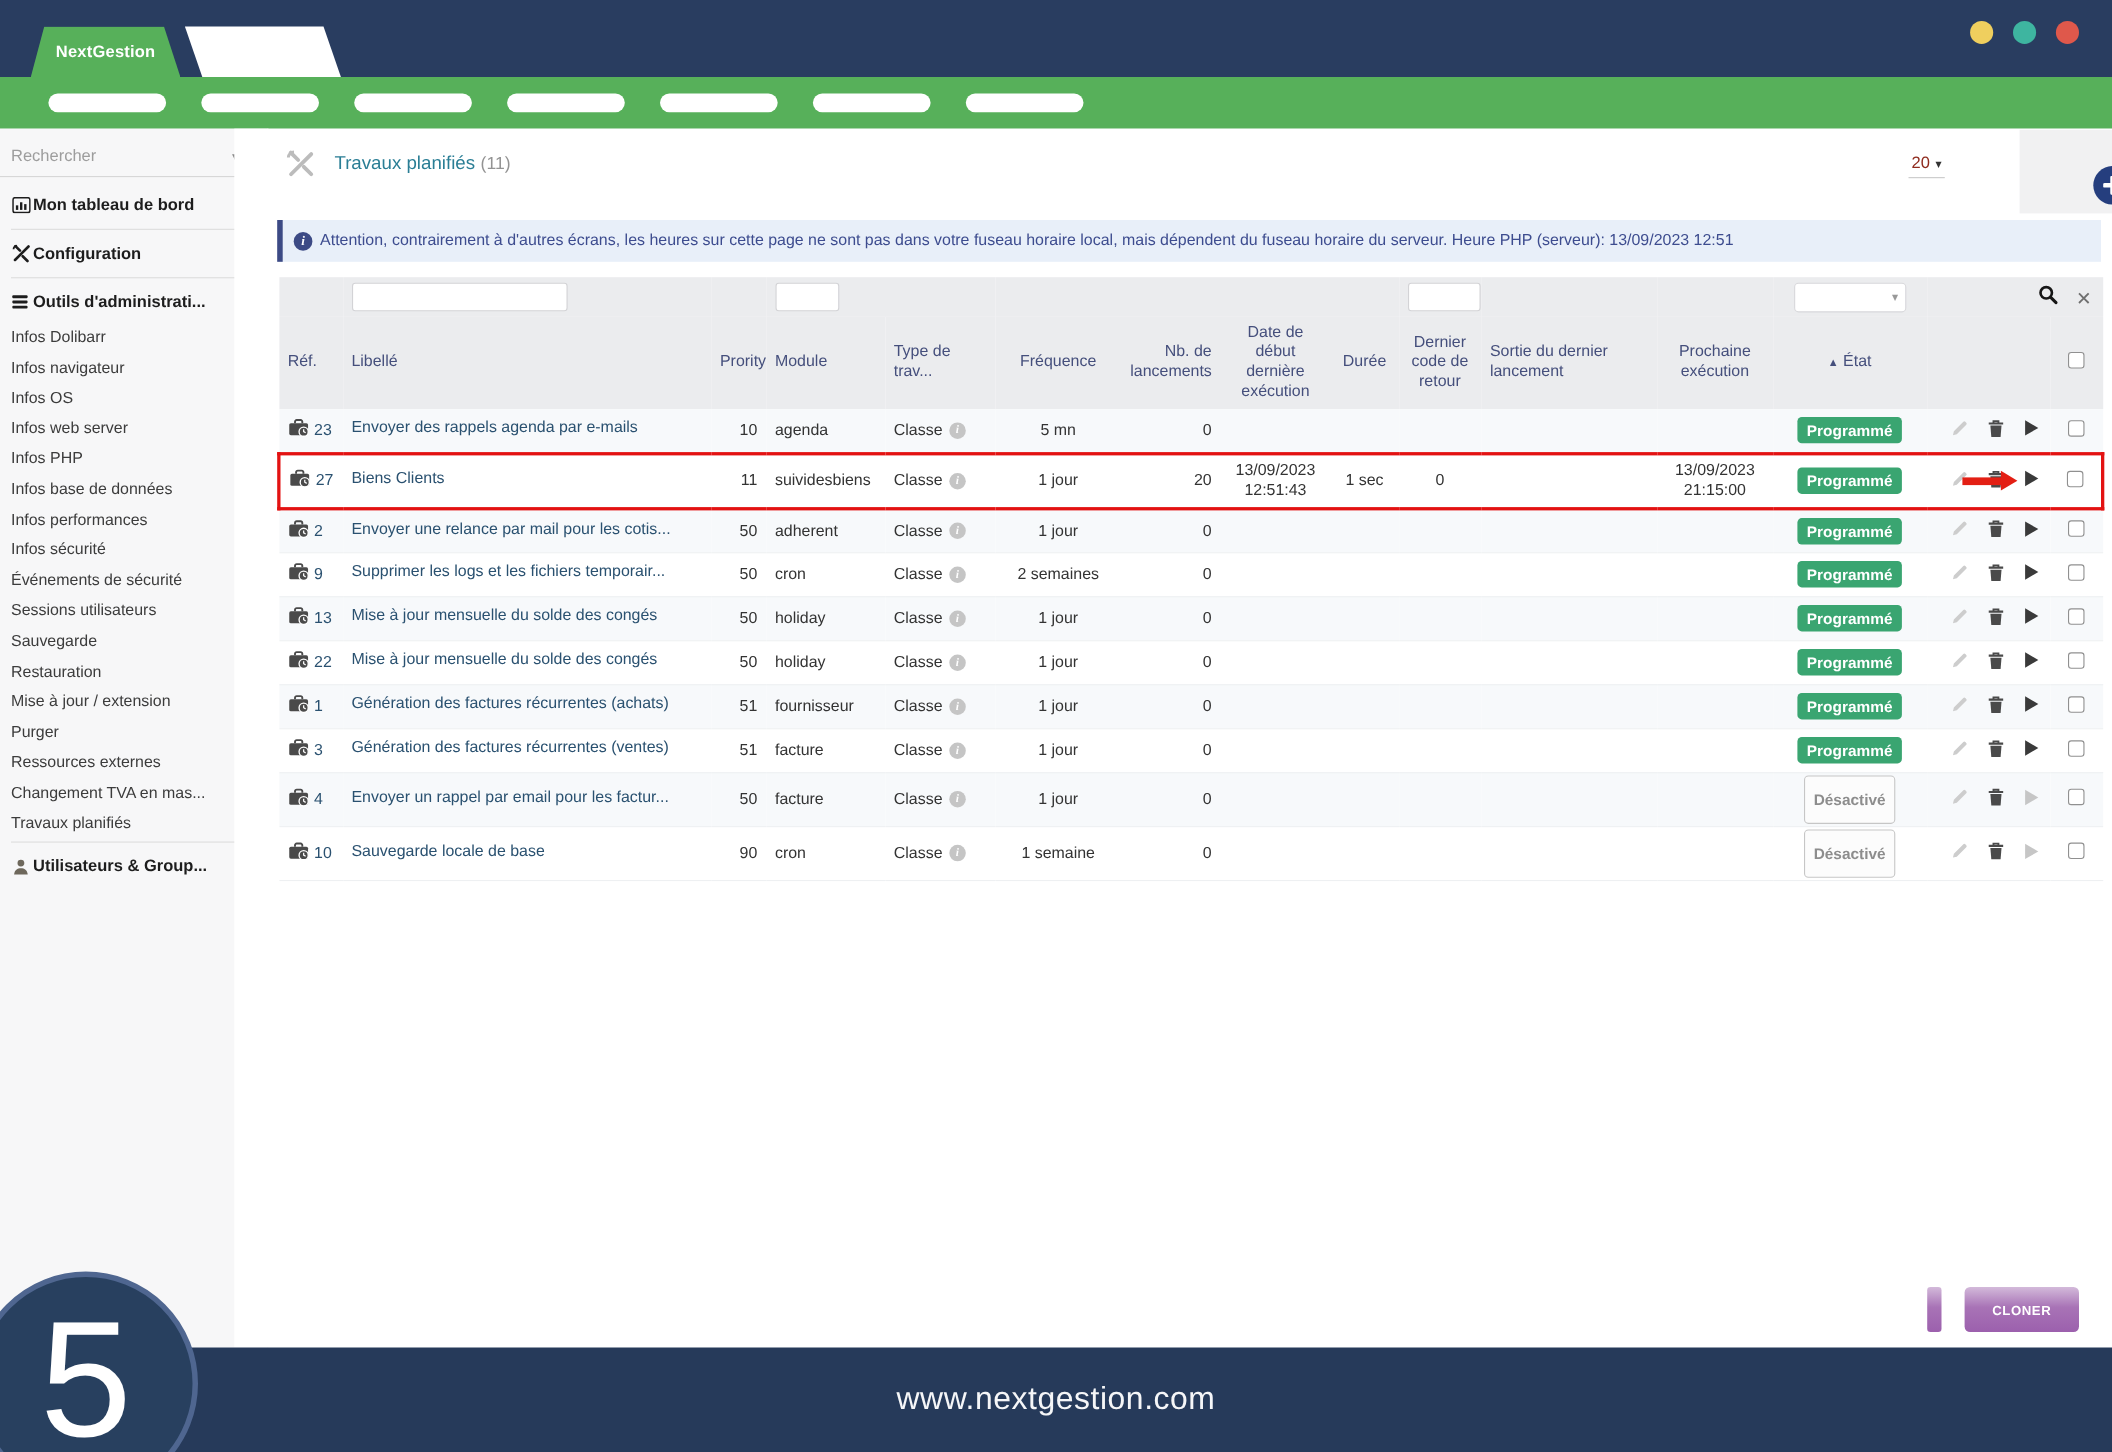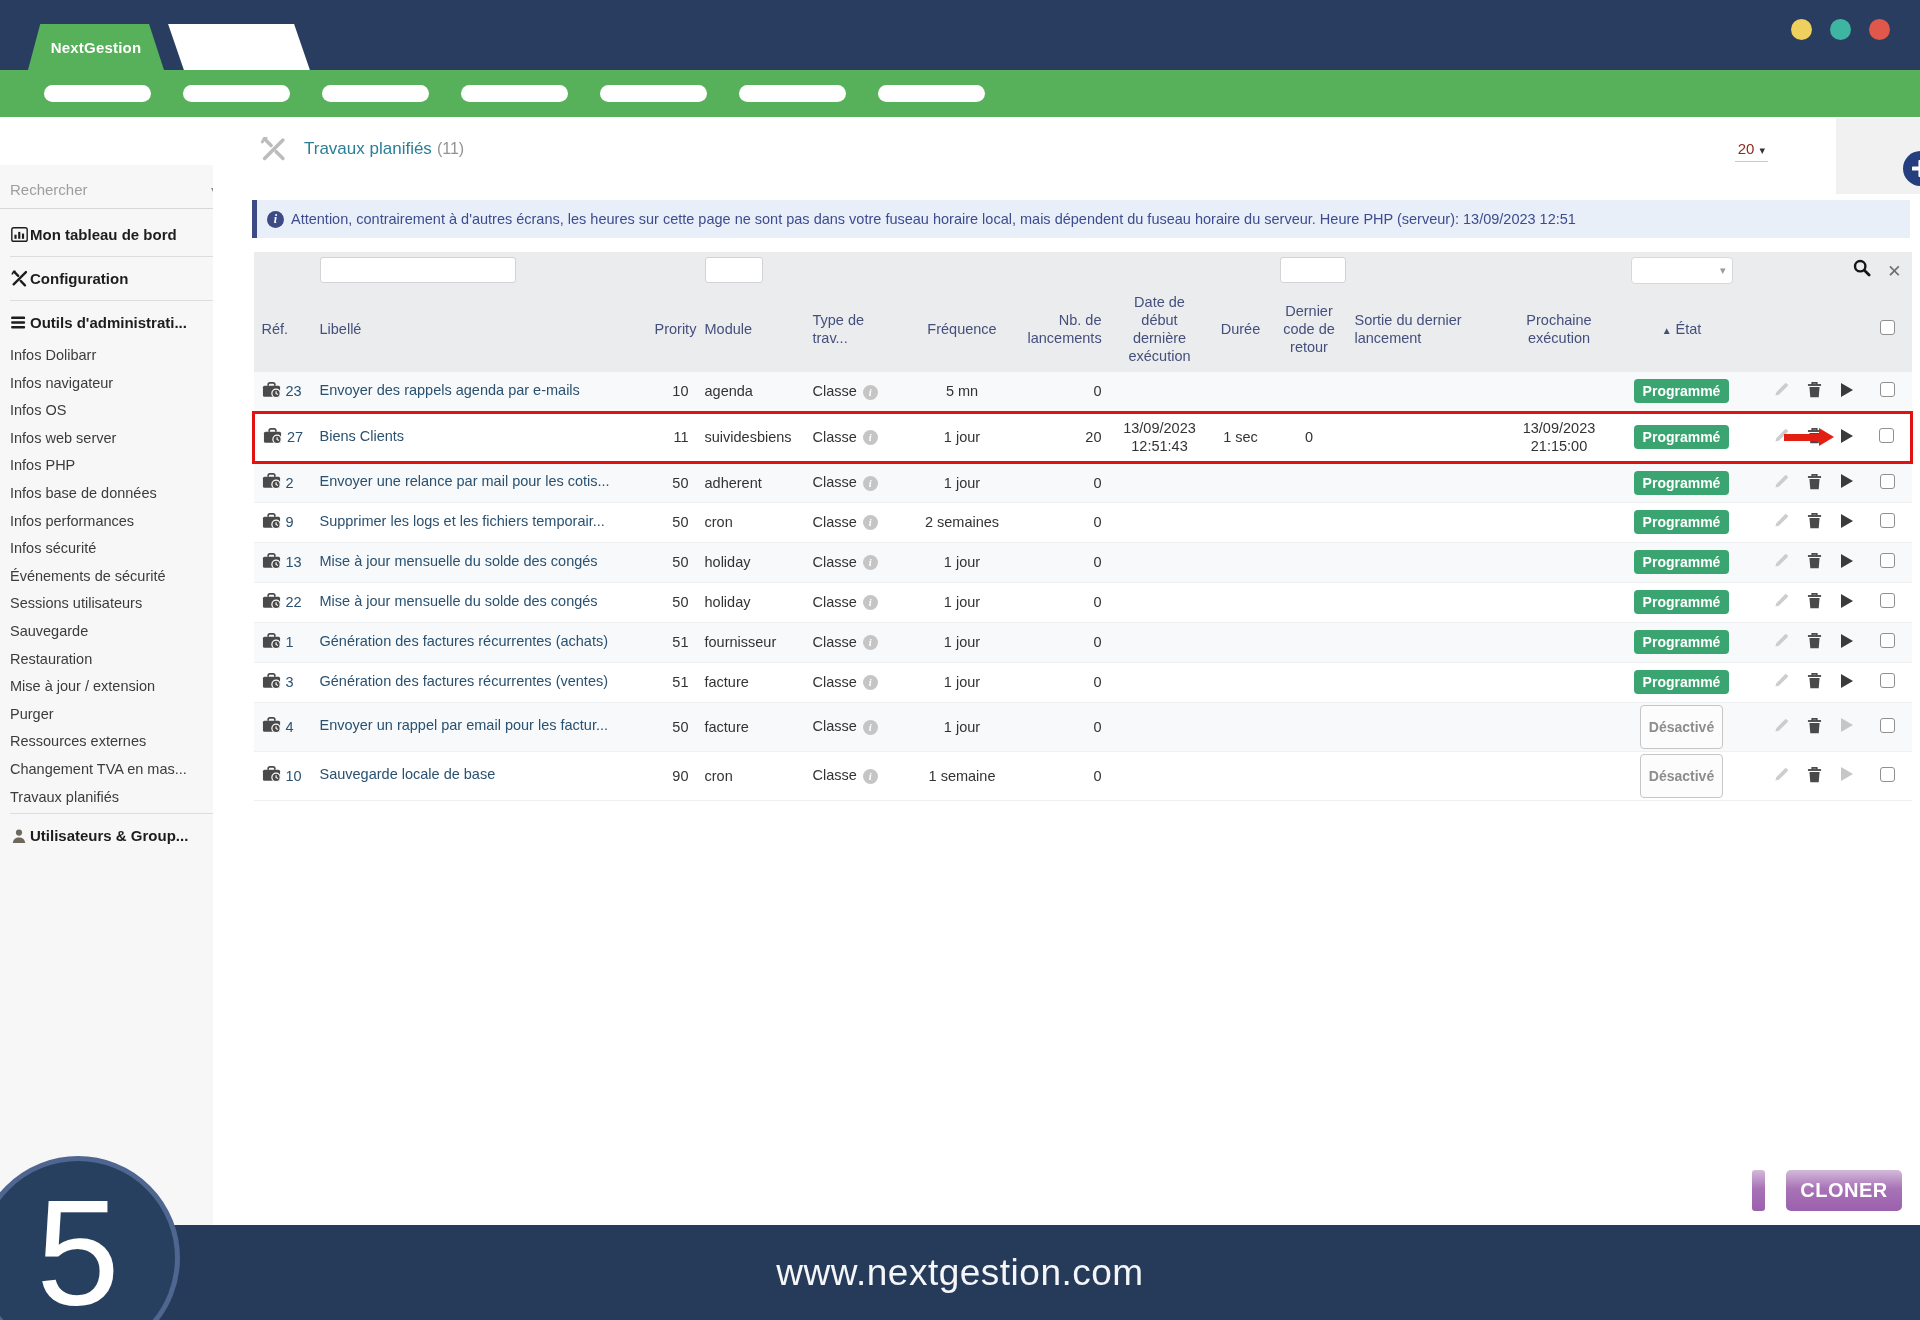--- a/index.html
+++ b/index.html
@@ -16,21 +16,21 @@
   .dots { position:absolute; right:30px; top:19px; display:flex; gap:18px; }
   .dot { width:21px; height:21px; border-radius:50%; }
 
   
   .greennav { position:absolute; left:0; top:70px; width:1920px; height:47px; background:#57b05a;
     display:flex; align-items:center; padding-left:44px; gap:32px; }
   .nav-pill { width:107px; height:17px; background:#fff; border-radius:9px; }
 
   
   .sidebar { position:absolute; left:0; top:117px; width:244px; height:1108px; background:#f7f7f8;
-    border-right:1px solid #e2e2e2; padding:0 12px 0 0; overflow:hidden;margin-top:48px; }
+    border-right:1px solid #e2e2e2; padding:0 12px 0 0; overflow:hidden; }
   .side-search { display:flex; align-items:center; padding:16px 10px 10px 10px; border-bottom:1px solid #d7d7d7; }
   .side-search input { flex:1; border:none; background:transparent; outline:none; font-size:15px; color:#555;
     font-family:inherit; }
   .side-search input::placeholder { color:#9d9d9d; }
   .side-caret { color:#8a8a8a; font-size:12px; padding-right:4px; }
   .side-menu { padding:6px 8px 0 10px; }
   .side-section { display:flex; align-items:center; gap:2px; padding:11px 0 11px 0; }
   .side-section .lbl { font-size:15px; font-weight:bold; color:#1d1d1d; white-space:nowrap; }
   .side-divider { border:none; border-top:1px solid #ddd; margin:2px 0; }
   .side-item { font-size:14.5px; color:#3c3c3c; line-height:27.6px; white-space:nowrap; cursor:pointer; }
@@ -104,28 +104,28 @@
   .red-arrow { position:absolute; left:32px; top:50%; transform:translateY(-50%); width:50px; height:18px;
     display:none; pointer-events:none; }
   .highlighted .red-arrow { display:block; }
   .red-arrow .shaft { position:absolute; left:0; top:5.5px; width:36px; height:7px; background:#e31f14; }
   .red-arrow .head { position:absolute; right:0; top:0; width:0; height:0;
     border-top:9px solid transparent; border-bottom:9px solid transparent; border-left:15px solid #e31f14; }
 
   
   .clone-stub { position:absolute; left:1752px; top:1170px; width:13px; height:41px; border-radius:3px;
     background:linear-gradient(180deg,#d3bada 0%,#a873b6 45%,#9c60ad 100%); }
-  .clone-btn { position:absolute; left:1786px; top:1170px; width:116px; height:41px; border:none; border-radius:5px;
+  .clone-btn { position:absolute; left:1786px; top:1170px; width:104px; height:41px; border:none; border-radius:5px;
     background:linear-gradient(180deg,#d3bada 0%,#a873b6 45%,#9c60ad 100%); color:#fff; font-weight:bold;
-    font-size:20px; letter-spacing:.5px; cursor:pointer; font-family:inherit; }
+    font-size:12px; letter-spacing:.5px; cursor:pointer; font-family:inherit; }
 
   
   .footer { position:absolute; left:0; top:1225px; width:1920px; height:95px; background:#263a5a;
     display:flex; align-items:center; justify-content:center; }
-  .footer-url { color:#f5f6f8; font-size:37px; letter-spacing:.5px; }
+  .footer-url { color:#f5f6f8; font-size:29px; letter-spacing:.5px; }
   .step-circle { position:absolute; left:-24px; top:1156px; width:204px; height:204px; border-radius:50%;
     background:#28405f; border:5px solid #4f6690; z-index:5; display:flex; align-items:center; justify-content:center; }
   .step-circle span { color:#fff; font-size:150px; line-height:1; padding-bottom:10px; }
 </style>
 </head>
 <body>
 
 <div class="app">
 
   <div class="topbar">

